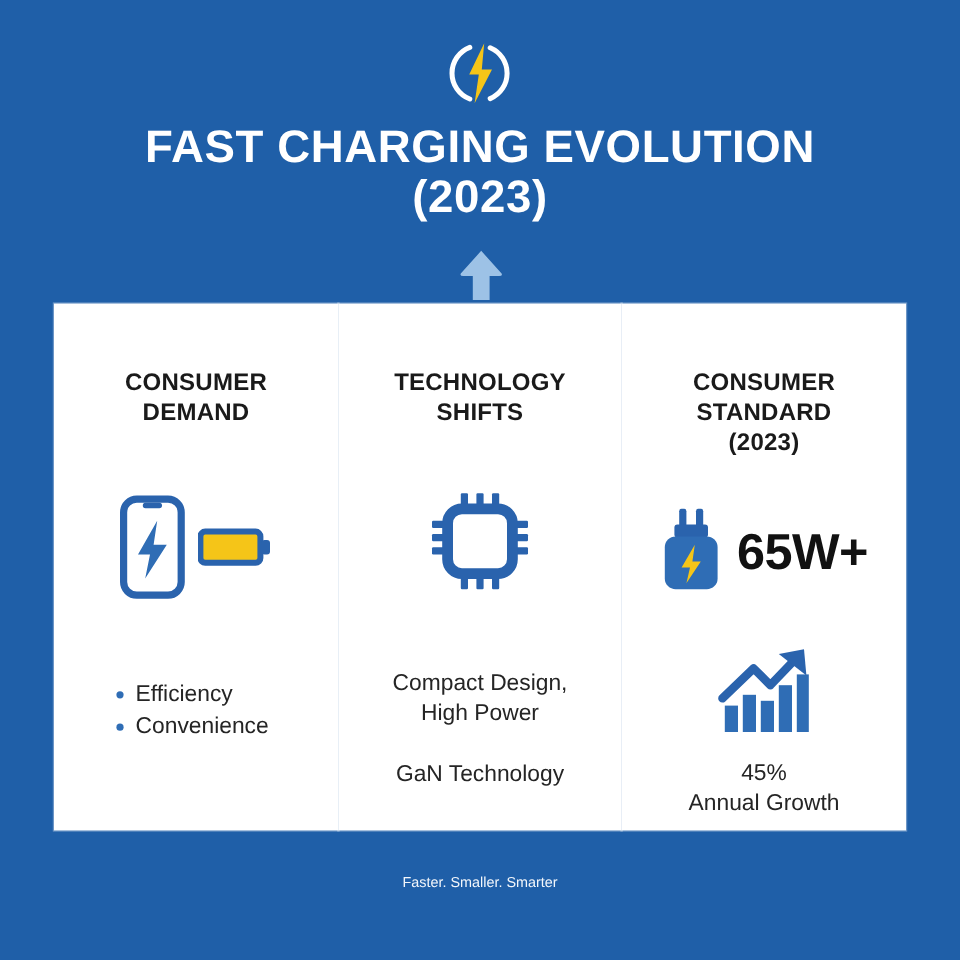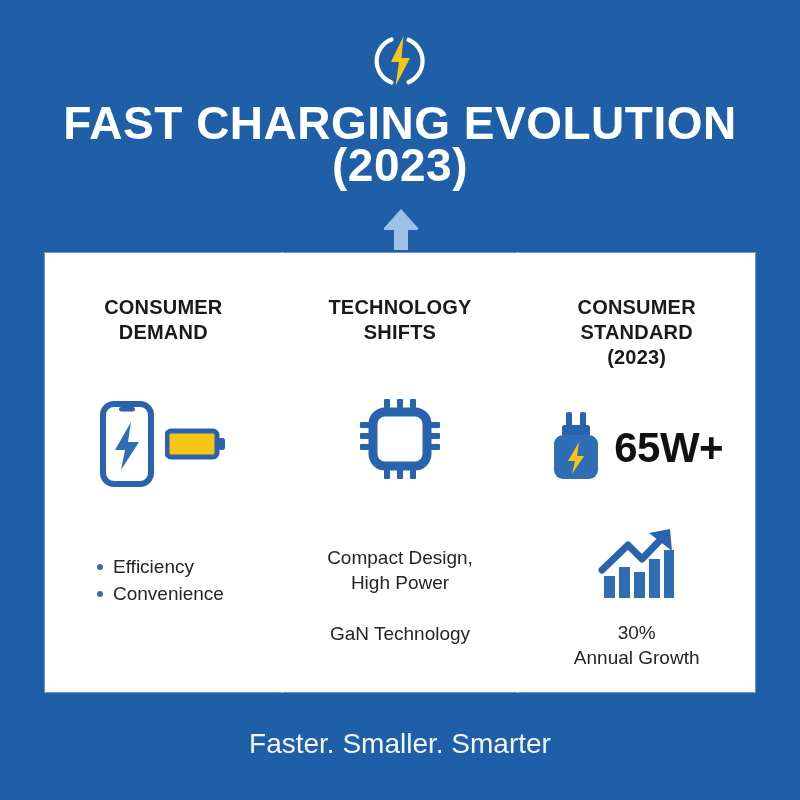--- a/index.html
+++ b/index.html
@@ -26,21 +26,21 @@
   .logo-wrap {
     margin-top: 32px;
     height: 62px;
     display: flex;
     align-items: center;
     justify-content: center;
   }
   .title {
     color: #ffffff;
     font-weight: bold;
-    font-size: 46px;
+    font-size: 38px;
     line-height: 42px;
     letter-spacing: 0.5px;
     font-stretch: condensed;
     margin-top: 8px;
   }
   .title .line2 { display: block; }
 
   
   .connector {
     position: absolute;
@@ -58,21 +58,21 @@
     width: 710px;
     height: 439px;
     display: flex;
     justify-content: space-between;
   }
   .card {
     width: 252px;
     height: 439px;
     background: #ffffff;
     box-sizing: border-box;
-    padding: 42px 14px 14px 14px;
+    padding: 54px 14px 14px 14px;
     display: flex;
     flex-direction: column;
     align-items: center;
     box-shadow: 0 0 0 1px rgba(255,255,255,0.35);
   }
   .card-title {
     color: #1a1a1a;
     font-weight: bold;
     font-size: 20px;
     line-height: 25px;
@@ -133,21 +133,21 @@
     gap: 12px;
   }
 
   .footer {
     position: absolute;
     top: 728px;
     left: 0;
     width: 800px;
     text-align: center;
     color: #f2f6fb;
-    font-size: 28px;
+    font-size: 12px;
   }
 </style>
 </head>
 <body>
 
 <div class="header">
 
   <div class="logo-wrap">
     <span>
       <svg width="58" height="58" viewBox="0 0 58 58">
@@ -275,20 +275,20 @@
             <rect x="51" y="33" width="11" height="39"></rect>
             <rect x="66" y="24" width="10" height="48"></rect>
           </g>
           <path d="M4 44 L30 19 L44 33 L68 8" fill="none" stroke="#2a63ad" stroke-width="7" stroke-linecap="round" stroke-linejoin="round"></path>
           <path d="M72 3 L74 25 L51 7 Z" fill="#2a63ad"></path>
         </svg>
       </span>
     </div>
 
     <div class="caption" style="margin-top:18px;">
-      <span>30%</span><br>
+      <span>45%</span><br>
       <span>Annual Growth</span>
     </div>
   </div>
 
 </div>
 
 <div class="footer">Faster. Smaller. Smarter</div>
 
 </body></html>

